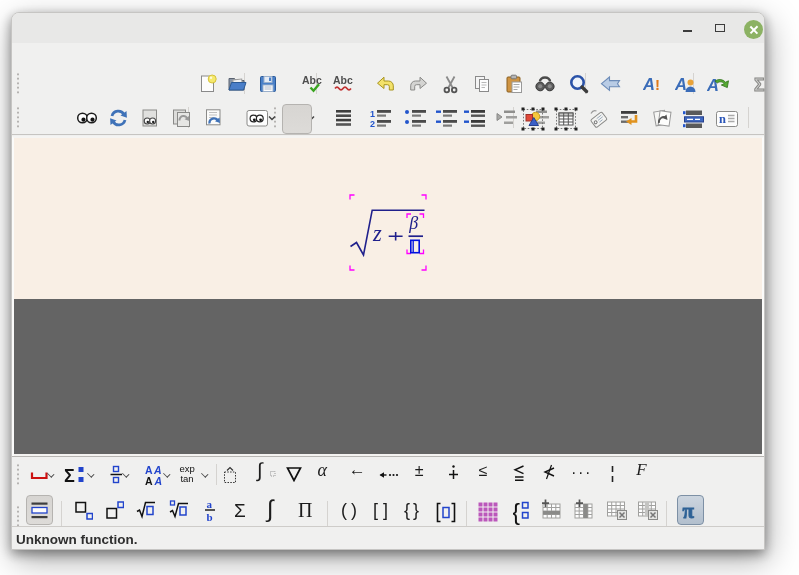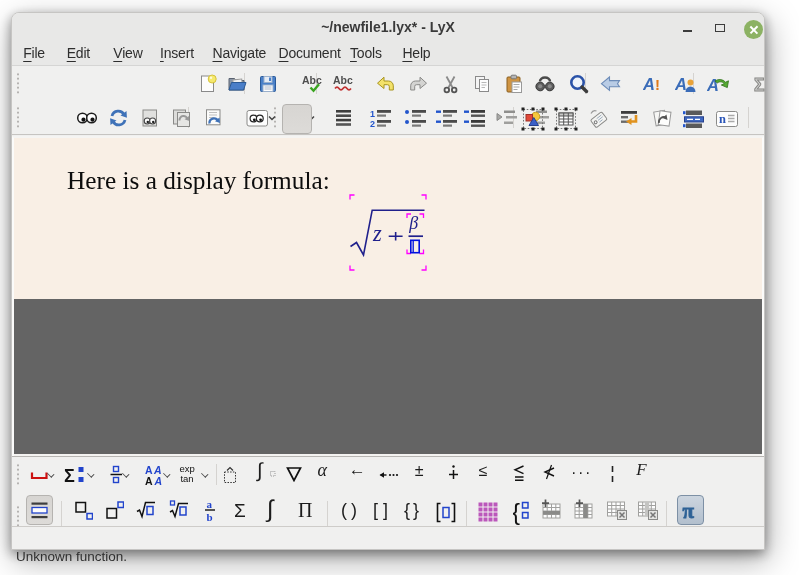--- a/index.html
+++ b/index.html
@@ -45,41 +45,30 @@
 #mtb2{position:absolute;left:0;top:34px;width:100%;height:36px;}
 .mg{position:absolute;font-size:16px;color:#1c1c1c;top:3px;}
 .m2{position:absolute;font-size:17px;color:#1c1c1c;top:8px;}
 .drop{position:absolute;width:7px;height:7px;top:10px;}
 .drop:after{content:"";position:absolute;left:0;top:0;width:4.5px;height:4.5px;border-right:1.3px solid #444;border-bottom:1.3px solid #444;transform:rotate(45deg) scale(1,.75);}
 
 #title,.mi,.txf{filter:opacity(0.999);}
 
 
 #statusbar{position:absolute;left:0;top:513px;width:100%;height:25px;border-top:1px solid #ceccc9;font-size:13.5px;color:#2f2f2f;}
-#statusbar span{position:absolute;left:4px;top:22px;}
+#statusbar span{position:absolute;left:4px;top:5px;font-weight:bold;}
 .pressed{position:absolute;background:linear-gradient(#d7d5d2,#dddbd8);border:1px solid #b5b3b0;border-radius:4px;}
 </style>
 </head>
 <body>
 <div id="win">
     <div id="hdrbg"></div>
-  <div id="title">~/newfile1.lyx* - LyX</div>
   <div id="minb"></div>
     <div id="maxb"></div>
     <div id="closeb"></div>
-  <div id="menubar">
-    <span class="mi" style="left:11.2px"><u>F</u>ile</span>
-    <span class="mi" style="left:54.7px"><u>E</u>dit</span>
-    <span class="mi" style="left:101.3px"><u>V</u>iew</span>
-    <span class="mi" style="left:148px"><u>I</u>nsert</span>
-    <span class="mi" style="left:200.5px"><u>N</u>avigate</span>
-    <span class="mi" style="left:266.5px"><u>D</u>ocument</span>
-    <span class="mi" style="left:338px"><u>T</u>ools</span>
-    <span class="mi" style="left:390.4px"><u>H</u>elp</span>
-  </div>
   <div id="tb1">
     <div class="grip" style="left:5px;top:6px;height:23px"></div>
     <div class="vsep" style="left:231.5px;top:7px;height:21px"></div>
     <div class="vsep" style="left:304px;top:7px;height:21px"></div>
     <div class="vsep" style="left:572.8px;top:7px;height:21px"></div>
     <div class="vsep" style="left:681px;top:7px;height:21px"></div>
     <div class="ic" style="left:138px"><svg width="20" height="20">
       <rect x="3.5" y="2" width="12" height="15.5" fill="#fdfdfd" stroke="#8a8a8a"></rect>
       <circle cx="14.2" cy="5" r="4" fill="#f5e96d" stroke="#d6c23c"></circle>
       <circle cx="13" cy="3.8" r="1.2" fill="#fdf9d8"></circle>
@@ -322,21 +311,20 @@
         </svg></div>
     <div class="ic2" style="left:703.2px"><svg width="24" height="24">
       <rect x="1.5" y="4.5" width="21" height="15" rx="2" fill="#fdfdfd" stroke="#8a8a88"></rect>
       <text x="4" y="16" font-size="12.5" font-weight="bold" fill="#2a55b8" font-family="Liberation Serif">n</text>
       <path d="M13,8.5 h6.5 M13,11.5 h6.5 M13,14.5 h6.5" stroke="#aaa" stroke-width="1.3"></path>
         </svg></div>
     <div class="ic" style="left:744.7px;font-size:15px;color:#3c3c3c;top:10px">»</div>
 
   </div>
   <div id="work">
-    <div id="doctext">Here is a display formula:</div>
     <div id="formula"><svg width="100" height="100" viewBox="0 0 100 100">
       <g stroke="#ff00ff" stroke-width="1.3" fill="none">
         <path d="M10,14.5 V10 H14.5 M81.5,10 H86 V14.5 M10,80.5 V85 H14.5 M81.5,85 H86 V80.5"></path>
         <path d="M67,33 V29 H71 M79.5,29 H83.5 V33 M67,64.5 V68.5 H71 M79.5,68.5 H83.5 V64.5"></path>
       </g>
       <g stroke="#20208c" stroke-width="1.6" fill="none">
         <path d="M10.5,61.5 L16.5,57.5 L23.5,70 L32.2,25.2 H84.5"></path>
         <path d="M48.7,51.3 H62.6 M55.65,47 V55.6"></path>
         <path d="M68.5,51.2 H83" stroke-width="1.7"></path>
       </g>

